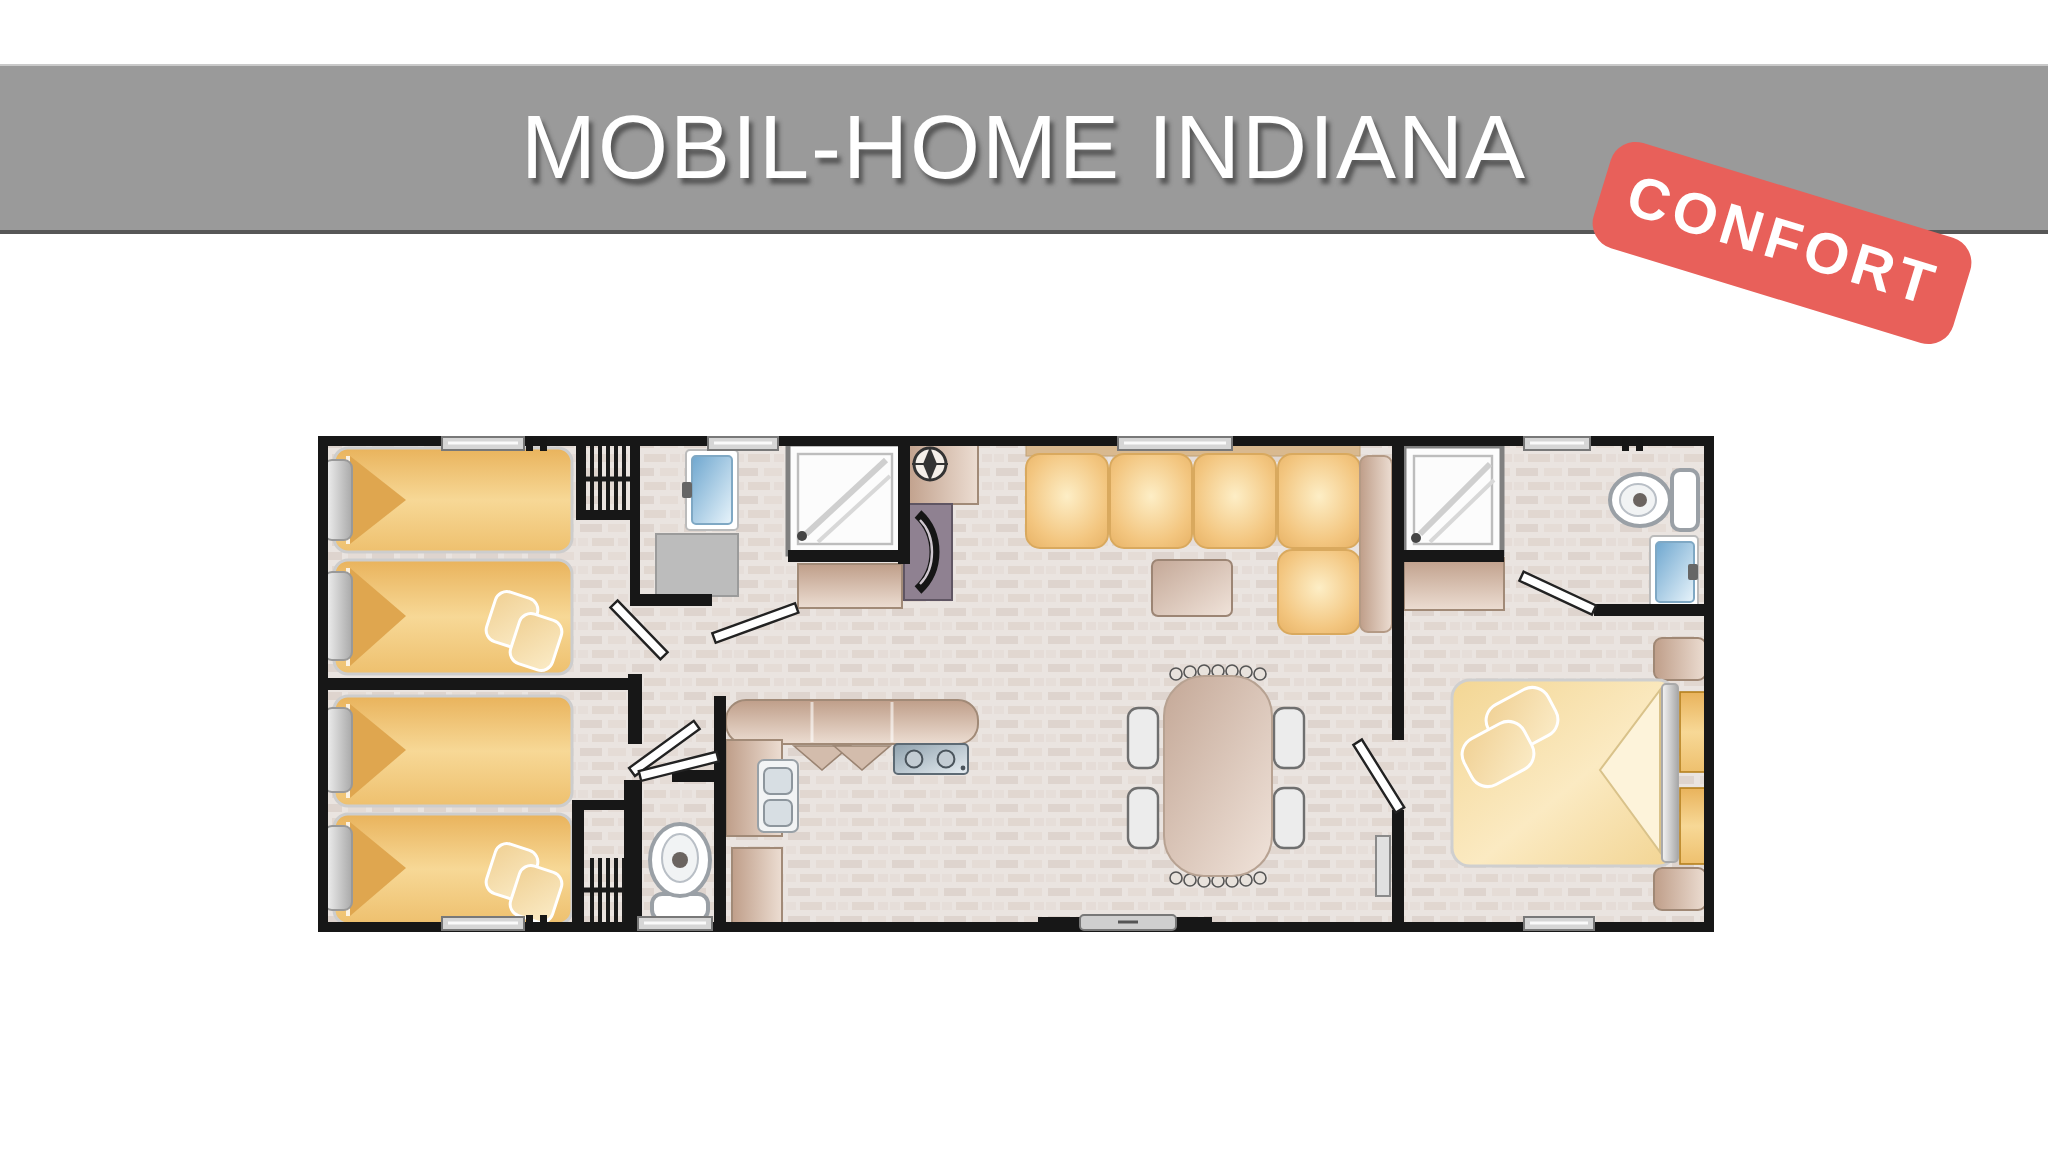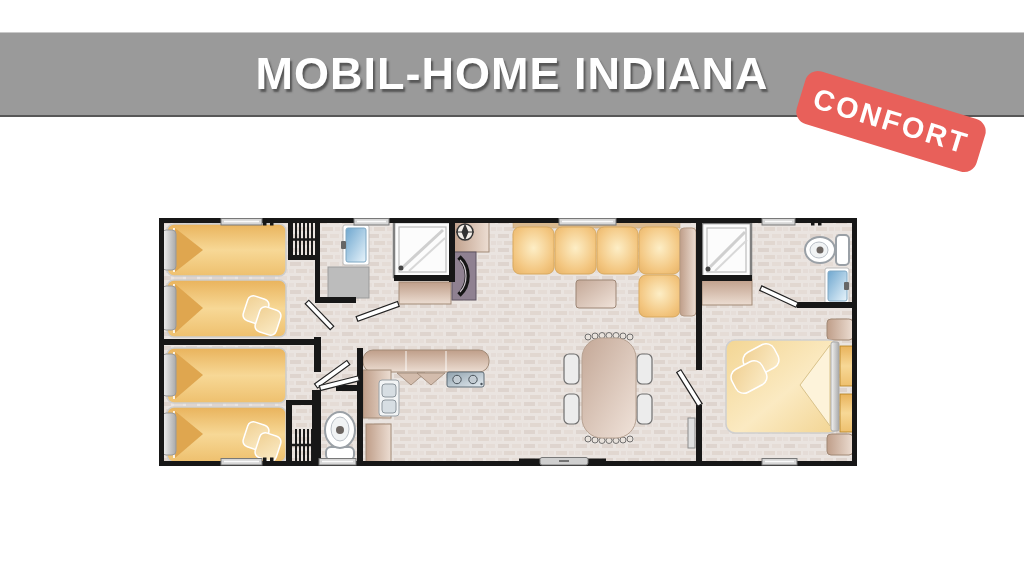--- a/index.html
+++ b/index.html
@@ -1,21 +1,21 @@
 <!DOCTYPE html>
 <html><head>
 <meta charset="utf-8">
 <style>
   html,body{margin:0;padding:0;background:#ffffff;}
   .stage{position:relative;width:1024px;height:576px;background:#ffffff;overflow:hidden;
          font-family:"Liberation Sans",sans-serif;}
   .header{position:absolute;left:0;top:32px;width:1024px;height:82px;
           background:#9a9a9a;border-top:1px solid #c9c9c9;border-bottom:2px solid #575757;
           display:flex;align-items:center;justify-content:center;}
-  .header-title{color:#ffffff;font-size:45px;font-weight:bold;letter-spacing:1px;
+  .header-title{color:#ffffff;font-size:45px;font-weight:normal;letter-spacing:1px;
                 text-shadow:2px 3px 2px rgba(70,70,70,0.8);white-space:nowrap;}
   .badge{position:absolute;left:797px;top:94px;width:188px;height:55px;background:#e8605a;
          border-radius:13px;transform:rotate(17deg);display:flex;align-items:center;
          justify-content:center;z-index:5;}
   .badge-label{color:#ffffff;font-size:29px;font-weight:bold;letter-spacing:2.5px;}
   .plan{position:absolute;left:159px;top:218px;width:698px;height:248px;}
 </style>
 </head>
 <body>
 

